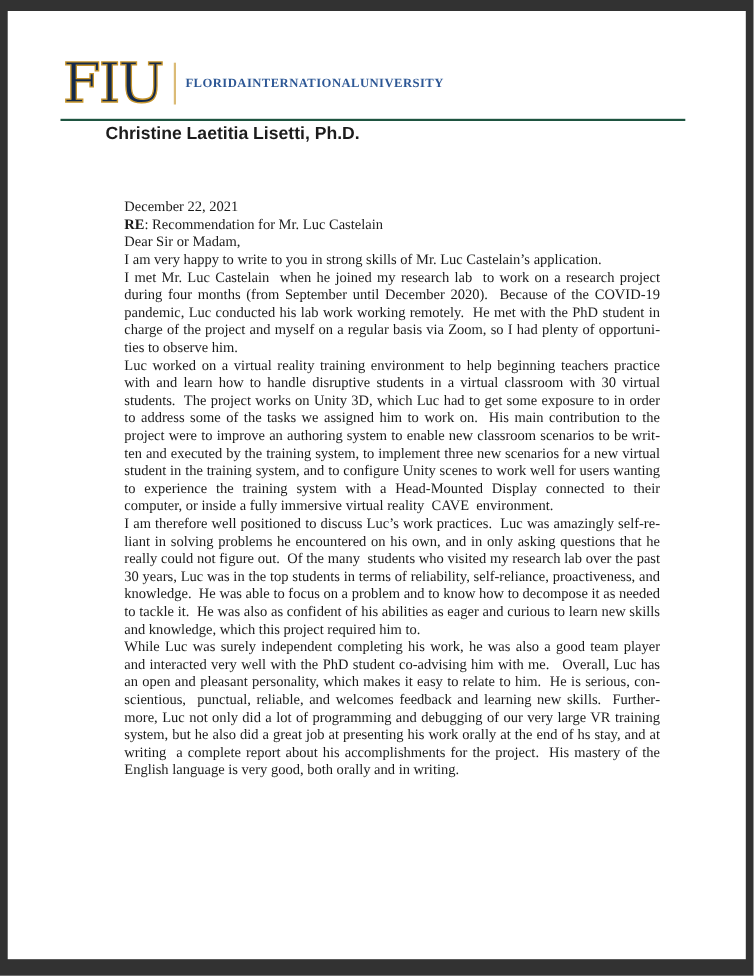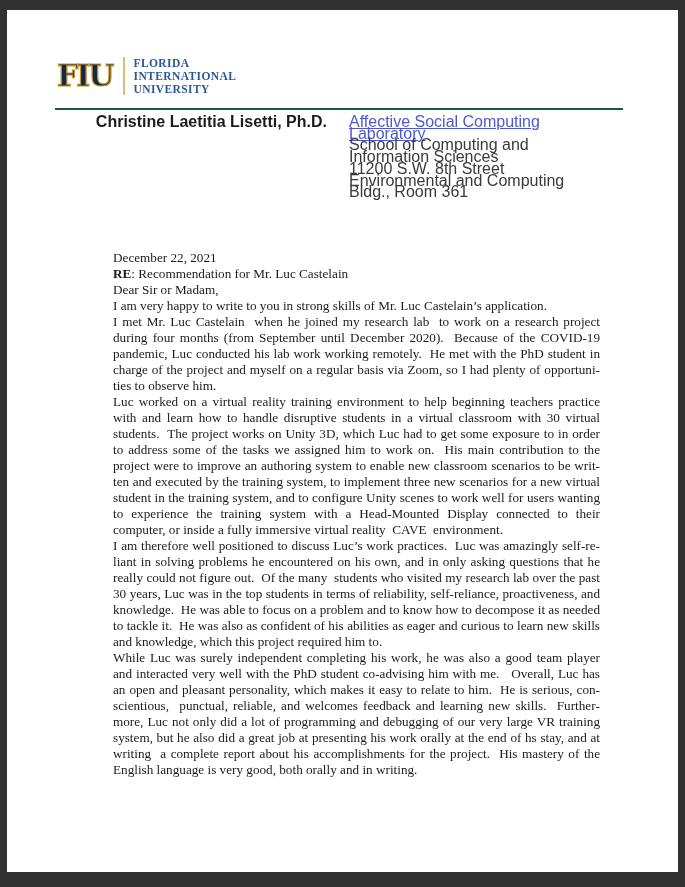--- a/index.html
+++ b/index.html
@@ -18,34 +18,34 @@
     overflow: hidden;
   }
 
   
   .logo-row {
     display: flex; align-items: center;
     margin: 43px 0 0 50px; height: 46px;
   }
   .fiu-acronym {
     font-family: "DejaVu Serif", serif;
-    font-weight: 700;
-    font-size: 30px; line-height: 44px;
+    font-weight: 400;
+    font-size: 50px; line-height: 44px;
     color: var(--navy, #13294b);
     -webkit-text-stroke: 1.2px var(--gold, #c8962c);
     letter-spacing: -2px;
   }
   .logo-sep {
     width: 2px; height: 38px;
     background: var(--gold, #c8962c);
     opacity: .65;
     margin: 0 9px 0 10px;
   }
   .logo-text {
-    display: flex; flex-direction: column;
+    display: flex; 
     font-family: "Liberation Serif", serif;
     font-weight: 700;
     font-size: 11.5px; line-height: 13px;
     color: var(--logo-blue, #2d5795);
     letter-spacing: 0.4px;
   }
 
   .header-rule {
     height: 2px;
     background: var(--rule, #1e5440);
@@ -94,26 +94,20 @@
       <span>UNIVERSITY</span>
     </span>
   </div>
 
   <div class="header-rule"></div>
 
   <div class="contact">
     <div class="name-col">
       <div>Christine Laetitia Lisetti, Ph.D.</div>
     </div>
-    <div class="addr-col">
-      <div><a>Affective Social Computing Laboratory</a></div>
-      <div>School of Computing and Information Sciences</div>
-      <div>11200 S.W. 8th Street</div>
-      <div>Environmental and Computing Bldg., Room 361</div>
-    </div>
   </div>
 
   <div class="letter-body">
     <p class="date">December 22, 2021</p>
     <p class="re-line"><b>RE</b><span>: Recommendation for Mr. Luc Castelain</span></p>
     <p class="salutation">Dear Sir or Madam,</p>
     <p class="para">I am very happy to write to you in strong skills of Mr. Luc Castelain’s application.</p>
     <p class="para">I met Mr. Luc Castelain  when he joined my research lab  to work on a research project during four months (from September until December 2020).  Because of the COVID-19 pandemic, Luc conducted his lab work working remotely.  He met with the PhD student in charge of the project and myself on a regular basis via Zoom, so I had plenty of opportuni­ties to observe him.</p>
     <p class="para">Luc worked on a virtual reality training environment to help beginning teachers practice with and learn how to handle disruptive students in a virtual classroom with 30 virtual students.  The project works on Unity 3D, which Luc had to get some exposure to in order to address some of the tasks we assigned him to work on.  His main contribution to the project were to improve an authoring system to enable new classroom scenarios to be writ­ten and executed by the training system, to implement three new scenarios for a new vir­tual student in the training system, and to configure Unity scenes to work well for users wanting to experience the training system with a Head-Mounted Display connected to their computer, or inside a fully immersive virtual reality  CAVE  environment.</p>
     <p class="para">I am therefore well positioned to discuss Luc’s work practices.  Luc was amazingly self-re­liant in solving problems he encountered on his own, and in only asking questions that he really could not figure out.  Of the many  students who visited my research lab over the past 30 years, Luc was in the top students in terms of reliability, self-reliance, proactive­ness, and knowledge.  He was able to focus on a problem and to know how to decompose it as needed to tackle it.  He was also as confident of his abilities as eager and curious to learn new skills and knowledge, which this project required him to.</p>

